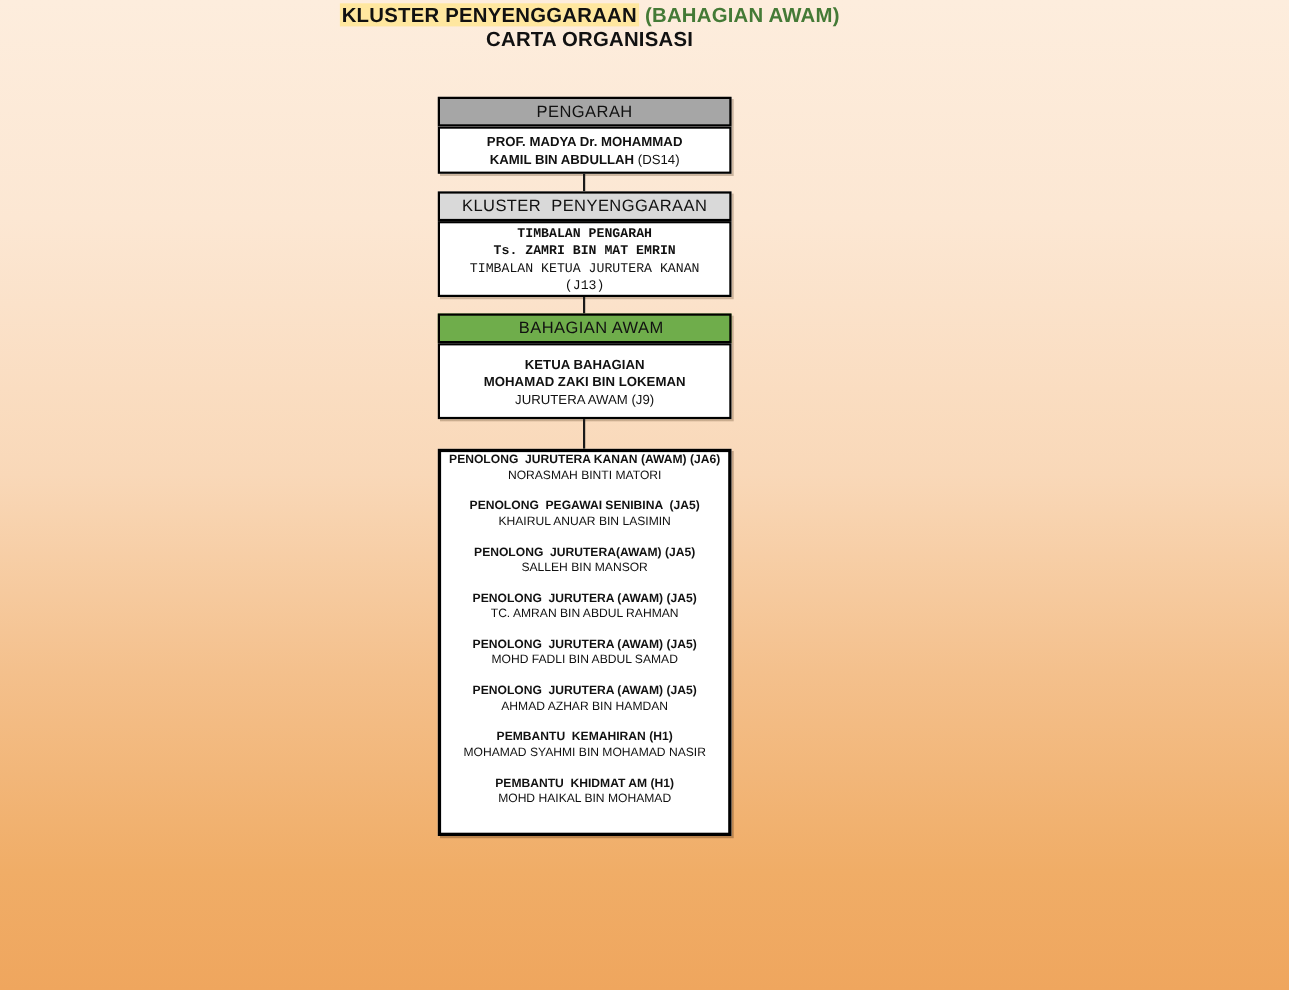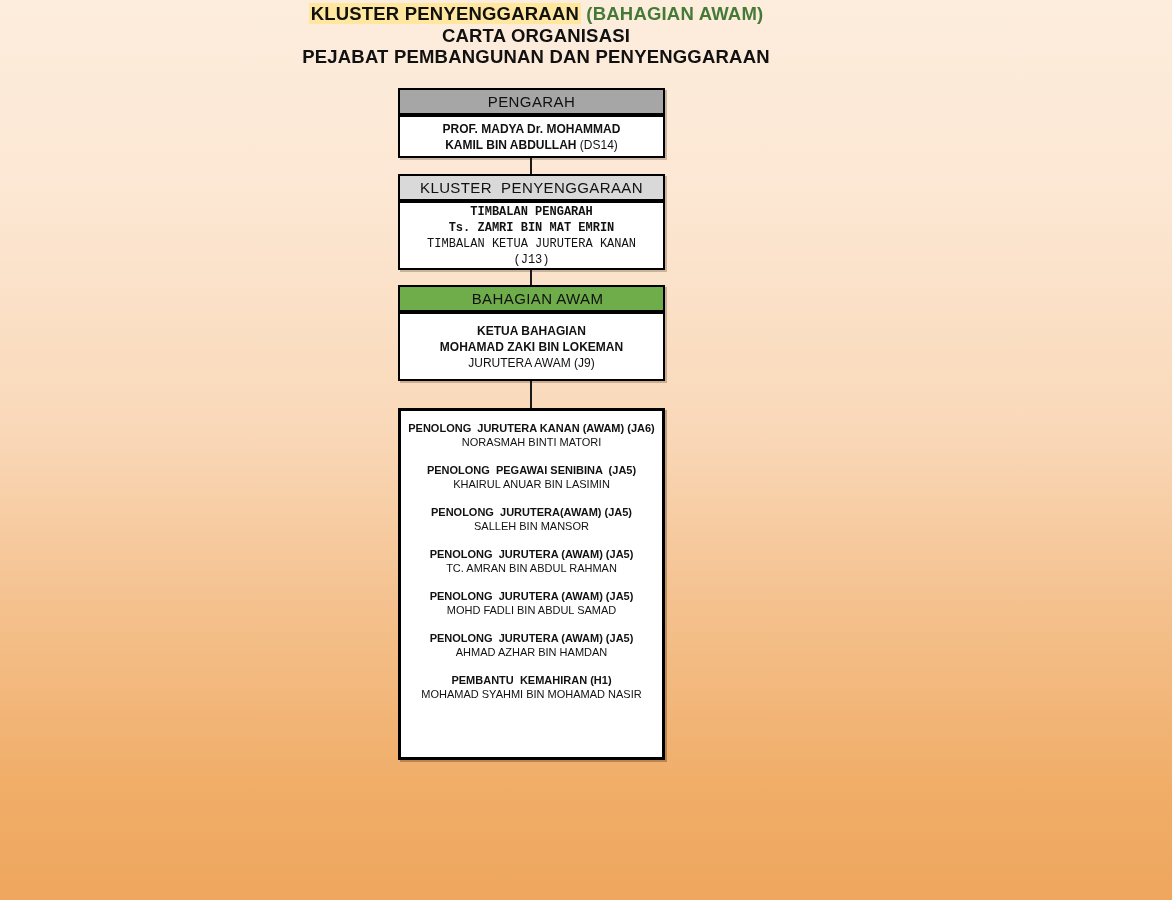--- a/index.html
+++ b/index.html
@@ -56,35 +56,34 @@
   .pre{white-space:pre-wrap;}
 
   .connector{
     position:absolute;left:530px;width:2px;background:#1a1a1a;
   }
 
   .staff-box{
     position:absolute;left:398px;top:408px;width:267px;height:352px;
     box-sizing:border-box;background:#fff;border:3px solid #000;
     box-shadow:2px 2px 0 rgba(60,30,5,.3);
-    padding-top:10px;text-align:center;
+    padding-top:0;text-align:center;
   }
   .staff-entry{margin-bottom:14px;}
   .staff-pos{font-weight:700;font-size:11px;line-height:14px;white-space:pre-wrap;}
   .staff-name{font-size:11px;line-height:14px;}
 </style>
 </head>
 <body>
 
 <div class="canvas">
 
   <div class="title-block">
     <div><span class="hl pre">KLUSTER PENYENGGARAAN</span><span class="green-text pre b"> (BAHAGIAN AWAM)</span></div>
     <div>CARTA ORGANISASI</div>
-    <div>PEJABAT PEMBANGUNAN DAN PENYENGGARAAN</div>
   </div>
 
   <div class="obox-header hdr-gray pre" style="top:88px;height:27px;">PENGARAH</div>
   <div class="obox obox-body" style="top:115px;height:43px;">
     <div><span class="b pre">PROF. MADYA Dr. MOHAMMAD KAMIL BIN ABDULLAH</span><span class="pre"> (DS14)</span></div>
   </div>
 
   <div class="connector" style="top:158px;height:16px;"></div>
 
   <div class="obox-header hdr-lightgray pre" style="top:174px;height:27px;">KLUSTER  PENYENGGARAAN</div>
@@ -127,15 +126,19 @@
       <div class="staff-name">MOHD FADLI BIN ABDUL SAMAD</div>
     </div>
     <div class="staff-entry">
       <div class="staff-pos">PENOLONG  JURUTERA (AWAM) (JA5)</div>
       <div class="staff-name">AHMAD AZHAR BIN HAMDAN</div>
     </div>
     <div class="staff-entry">
       <div class="staff-pos">PEMBANTU  KEMAHIRAN (H1)</div>
       <div class="staff-name">MOHAMAD SYAHMI BIN MOHAMAD NASIR</div>
     </div>
+    <div class="staff-entry">
+      <div class="staff-pos">PEMBANTU  KHIDMAT AM (H1)</div>
+      <div class="staff-name">MOHD HAIKAL BIN MOHAMAD</div>
+    </div>
   </div>
 
 </div>
 
 </body></html>

